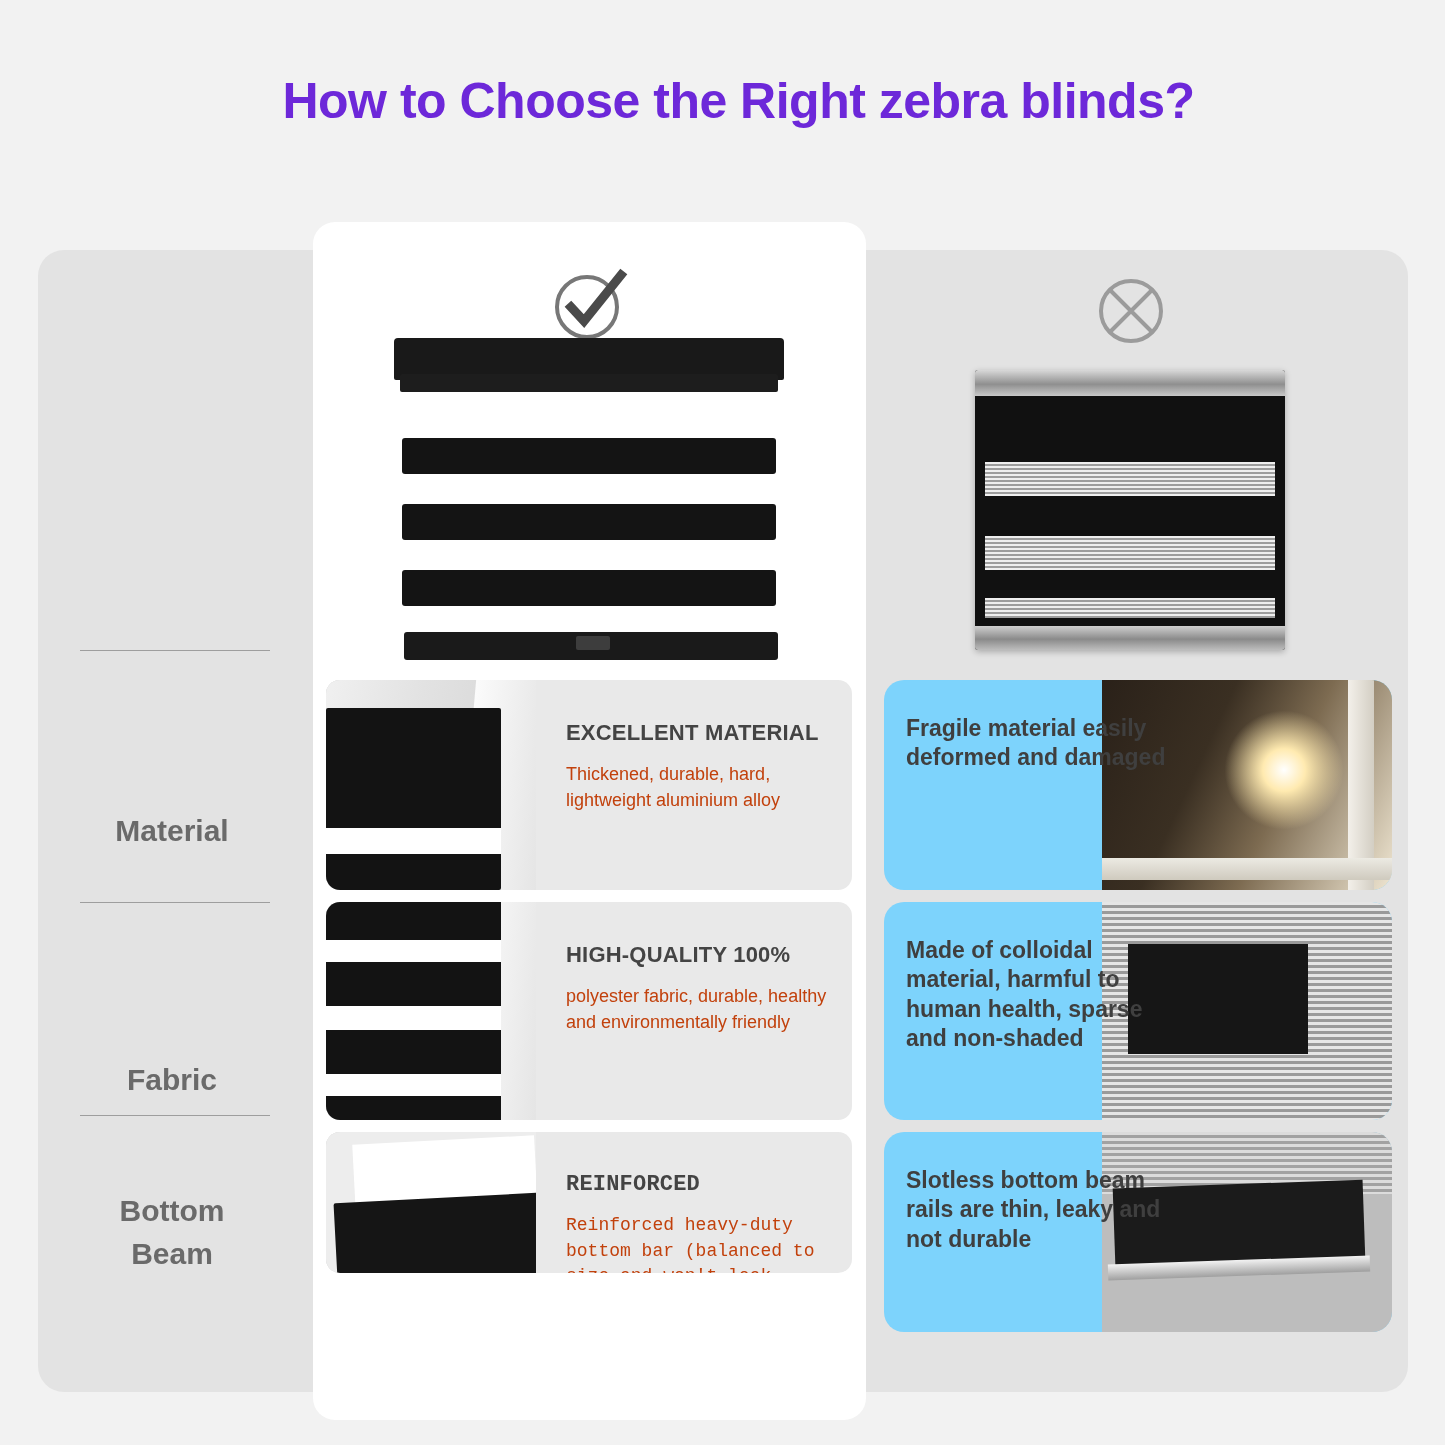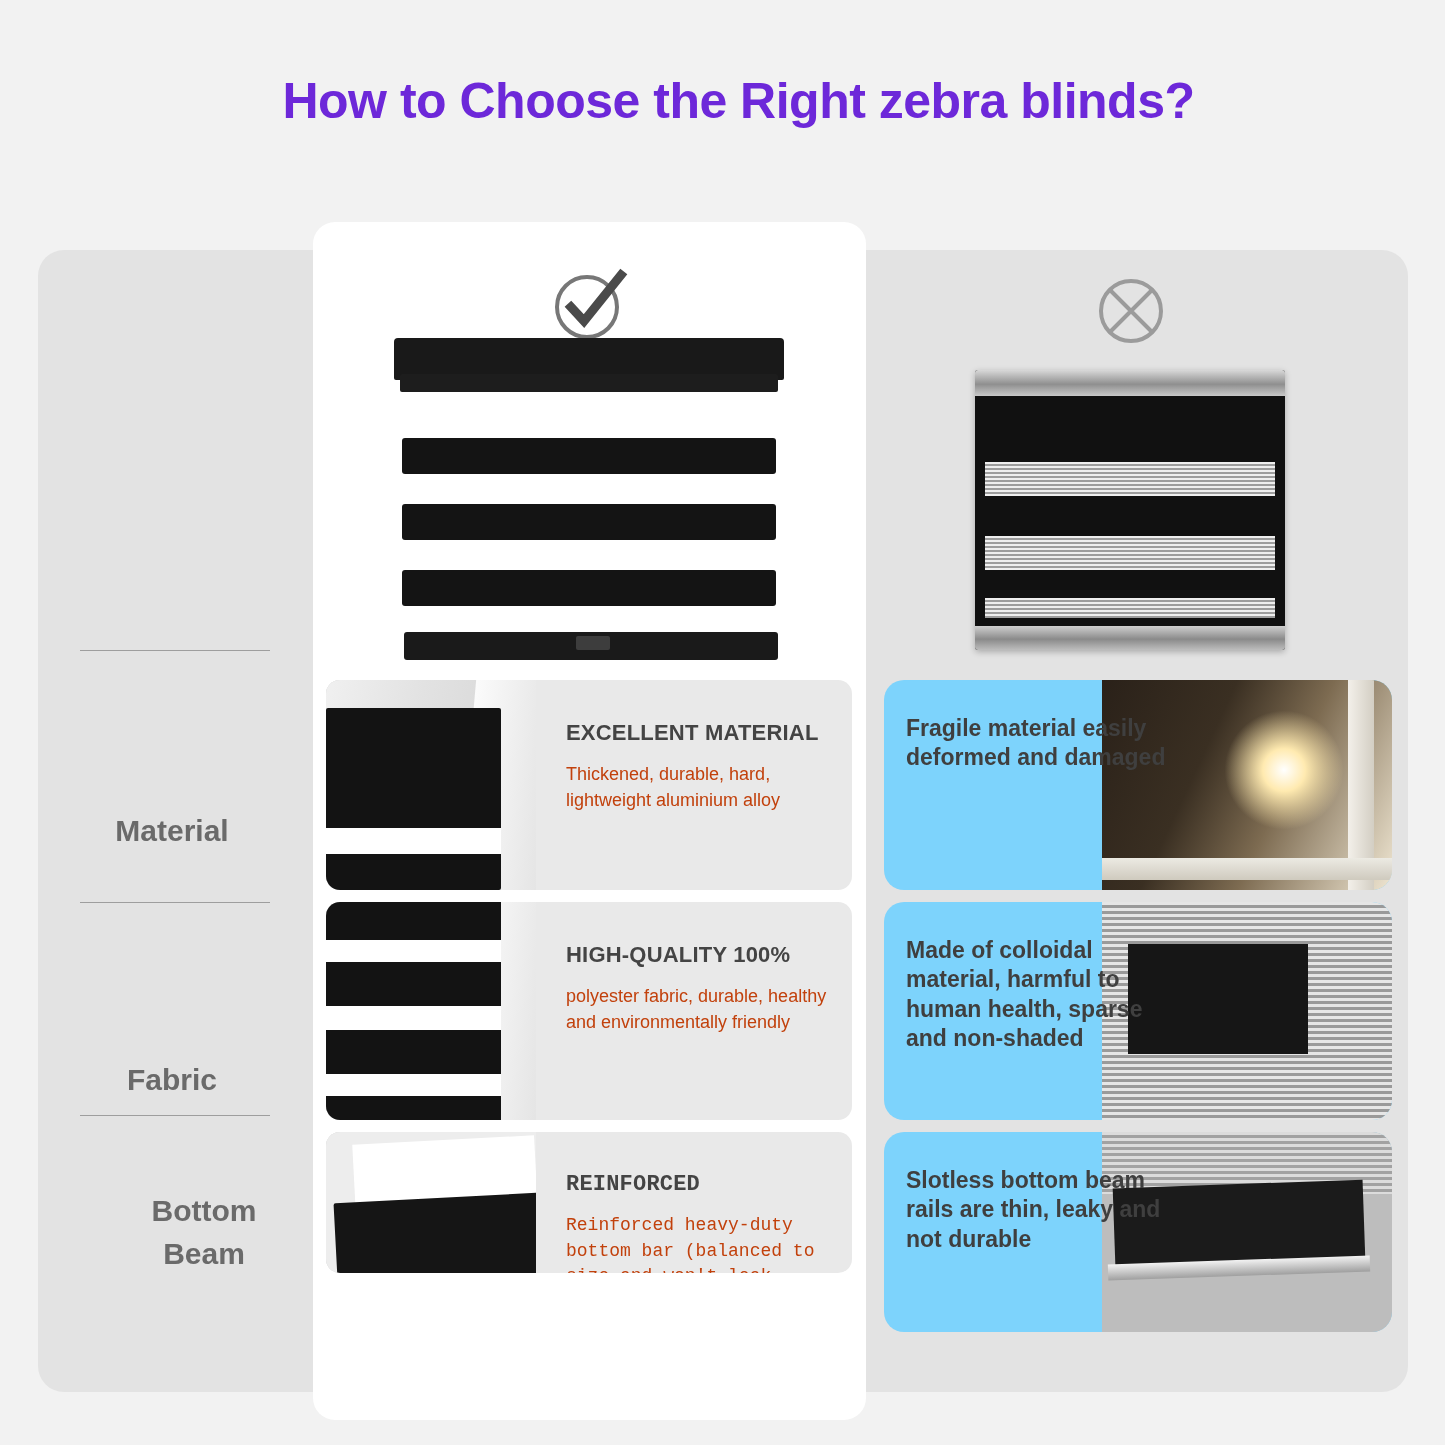--- a/index.html
+++ b/index.html
@@ -54,21 +54,21 @@
     width: 100%;
     text-align: center;
     color: #6a6a6a;
     font-size: 30px;
     font-weight: bold;
     line-height: 1.42;
   }
   .row-label.r1 { top: 185px; }
   .row-label.r2 { top: 560px; }
   .row-label.r3 { top: 783px; margin-top: 26px; }
-  .row-label.r4 { top: 940px; padding-left: 32px; }
+  .row-label.r4 { top: 940px; }
   .divider {
     position: absolute;
     left: 42px;
     width: 190px;
     height: 1px;
     background: #9e9e9e;
   }
   .divider.d1 { top: 400px; }
   .divider.d2 { top: 652px; }
   .divider.d3 { top: 865px; }

